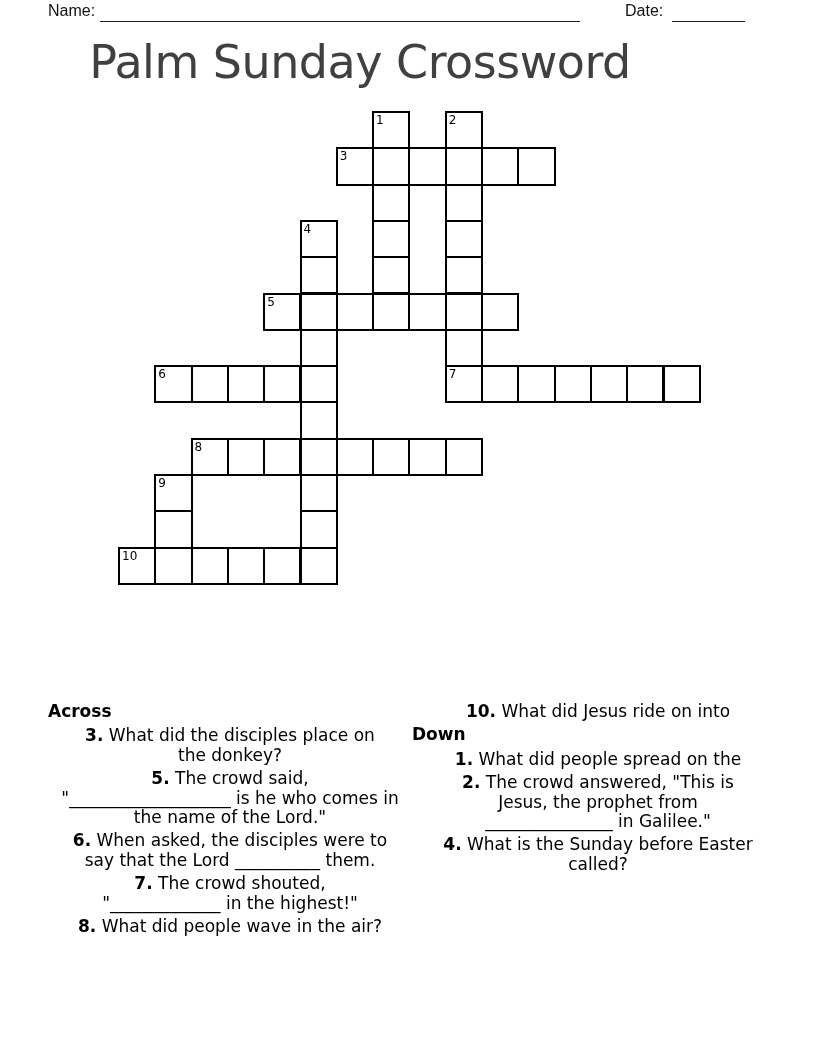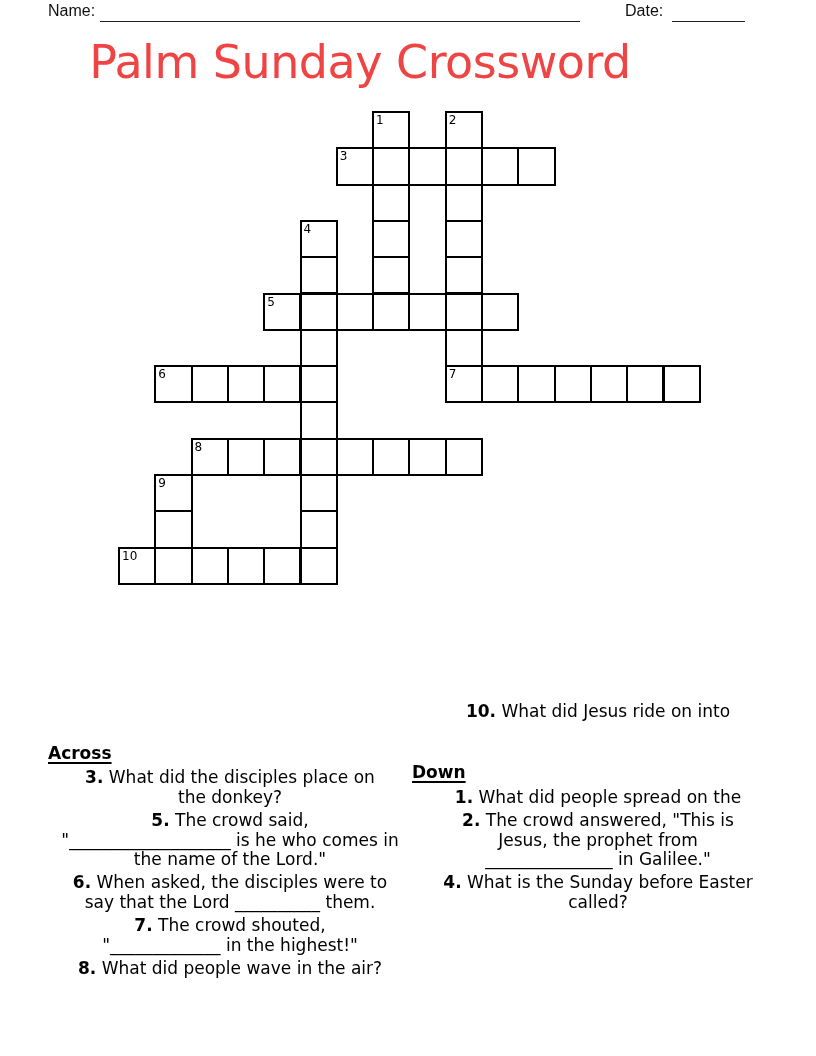--- a/index.html
+++ b/index.html
@@ -13,39 +13,38 @@
     font-size:16px;line-height:20px;color:#111;
   }
   #name-label{left:48px;}
   #date-label{left:625px;}
   .write-line{position:absolute;top:2px;height:19px;border-bottom:1.6px solid #222;}
   #name-line{left:100px;width:480px;}
   #date-line{left:672px;width:73px;}
   
   #page-title{
     position:absolute;top:34px;left:0;width:720px;text-align:center;
-    font-size:46px;font-weight:500;letter-spacing:-0.5px;line-height:1.25;color:#ef4444;
+    font-size:46px;font-weight:500;letter-spacing:-0.5px;line-height:1.25;color:#404040;
   }
   
   #grid{position:absolute;left:118px;top:111px;width:583px;height:474px;}
   .cell{
     position:absolute;box-sizing:border-box;border:2px solid #000;background:#fff;
   }
   .cellnum{
     position:absolute;left:2px;top:1px;font-size:12px;line-height:1;color:#000;
   }
   
   .clues-col{position:absolute;top:702px;font-size:17px;line-height:19.4px;color:#000;}
   #clues-left{left:48px;width:364px;}
   #clues-right{left:412px;width:372px;}
   .clues-heading{
-    font-weight:bold;text-decoration:underline;
+    font-weight:bold;
     text-decoration-thickness:2px;text-underline-offset:2.5px;
     margin-bottom:5px;
-    margin-top:42px;
   }
   .clue{margin-bottom:4px;text-align:center;}
   .cluline{white-space:nowrap;}
   .cluenum{font-weight:bold;}
 </style>
 </head>
 <body>
 
 <span class="hdr-label" id="name-label">Name:</span>
 <div class="write-line" id="name-line"></div>

